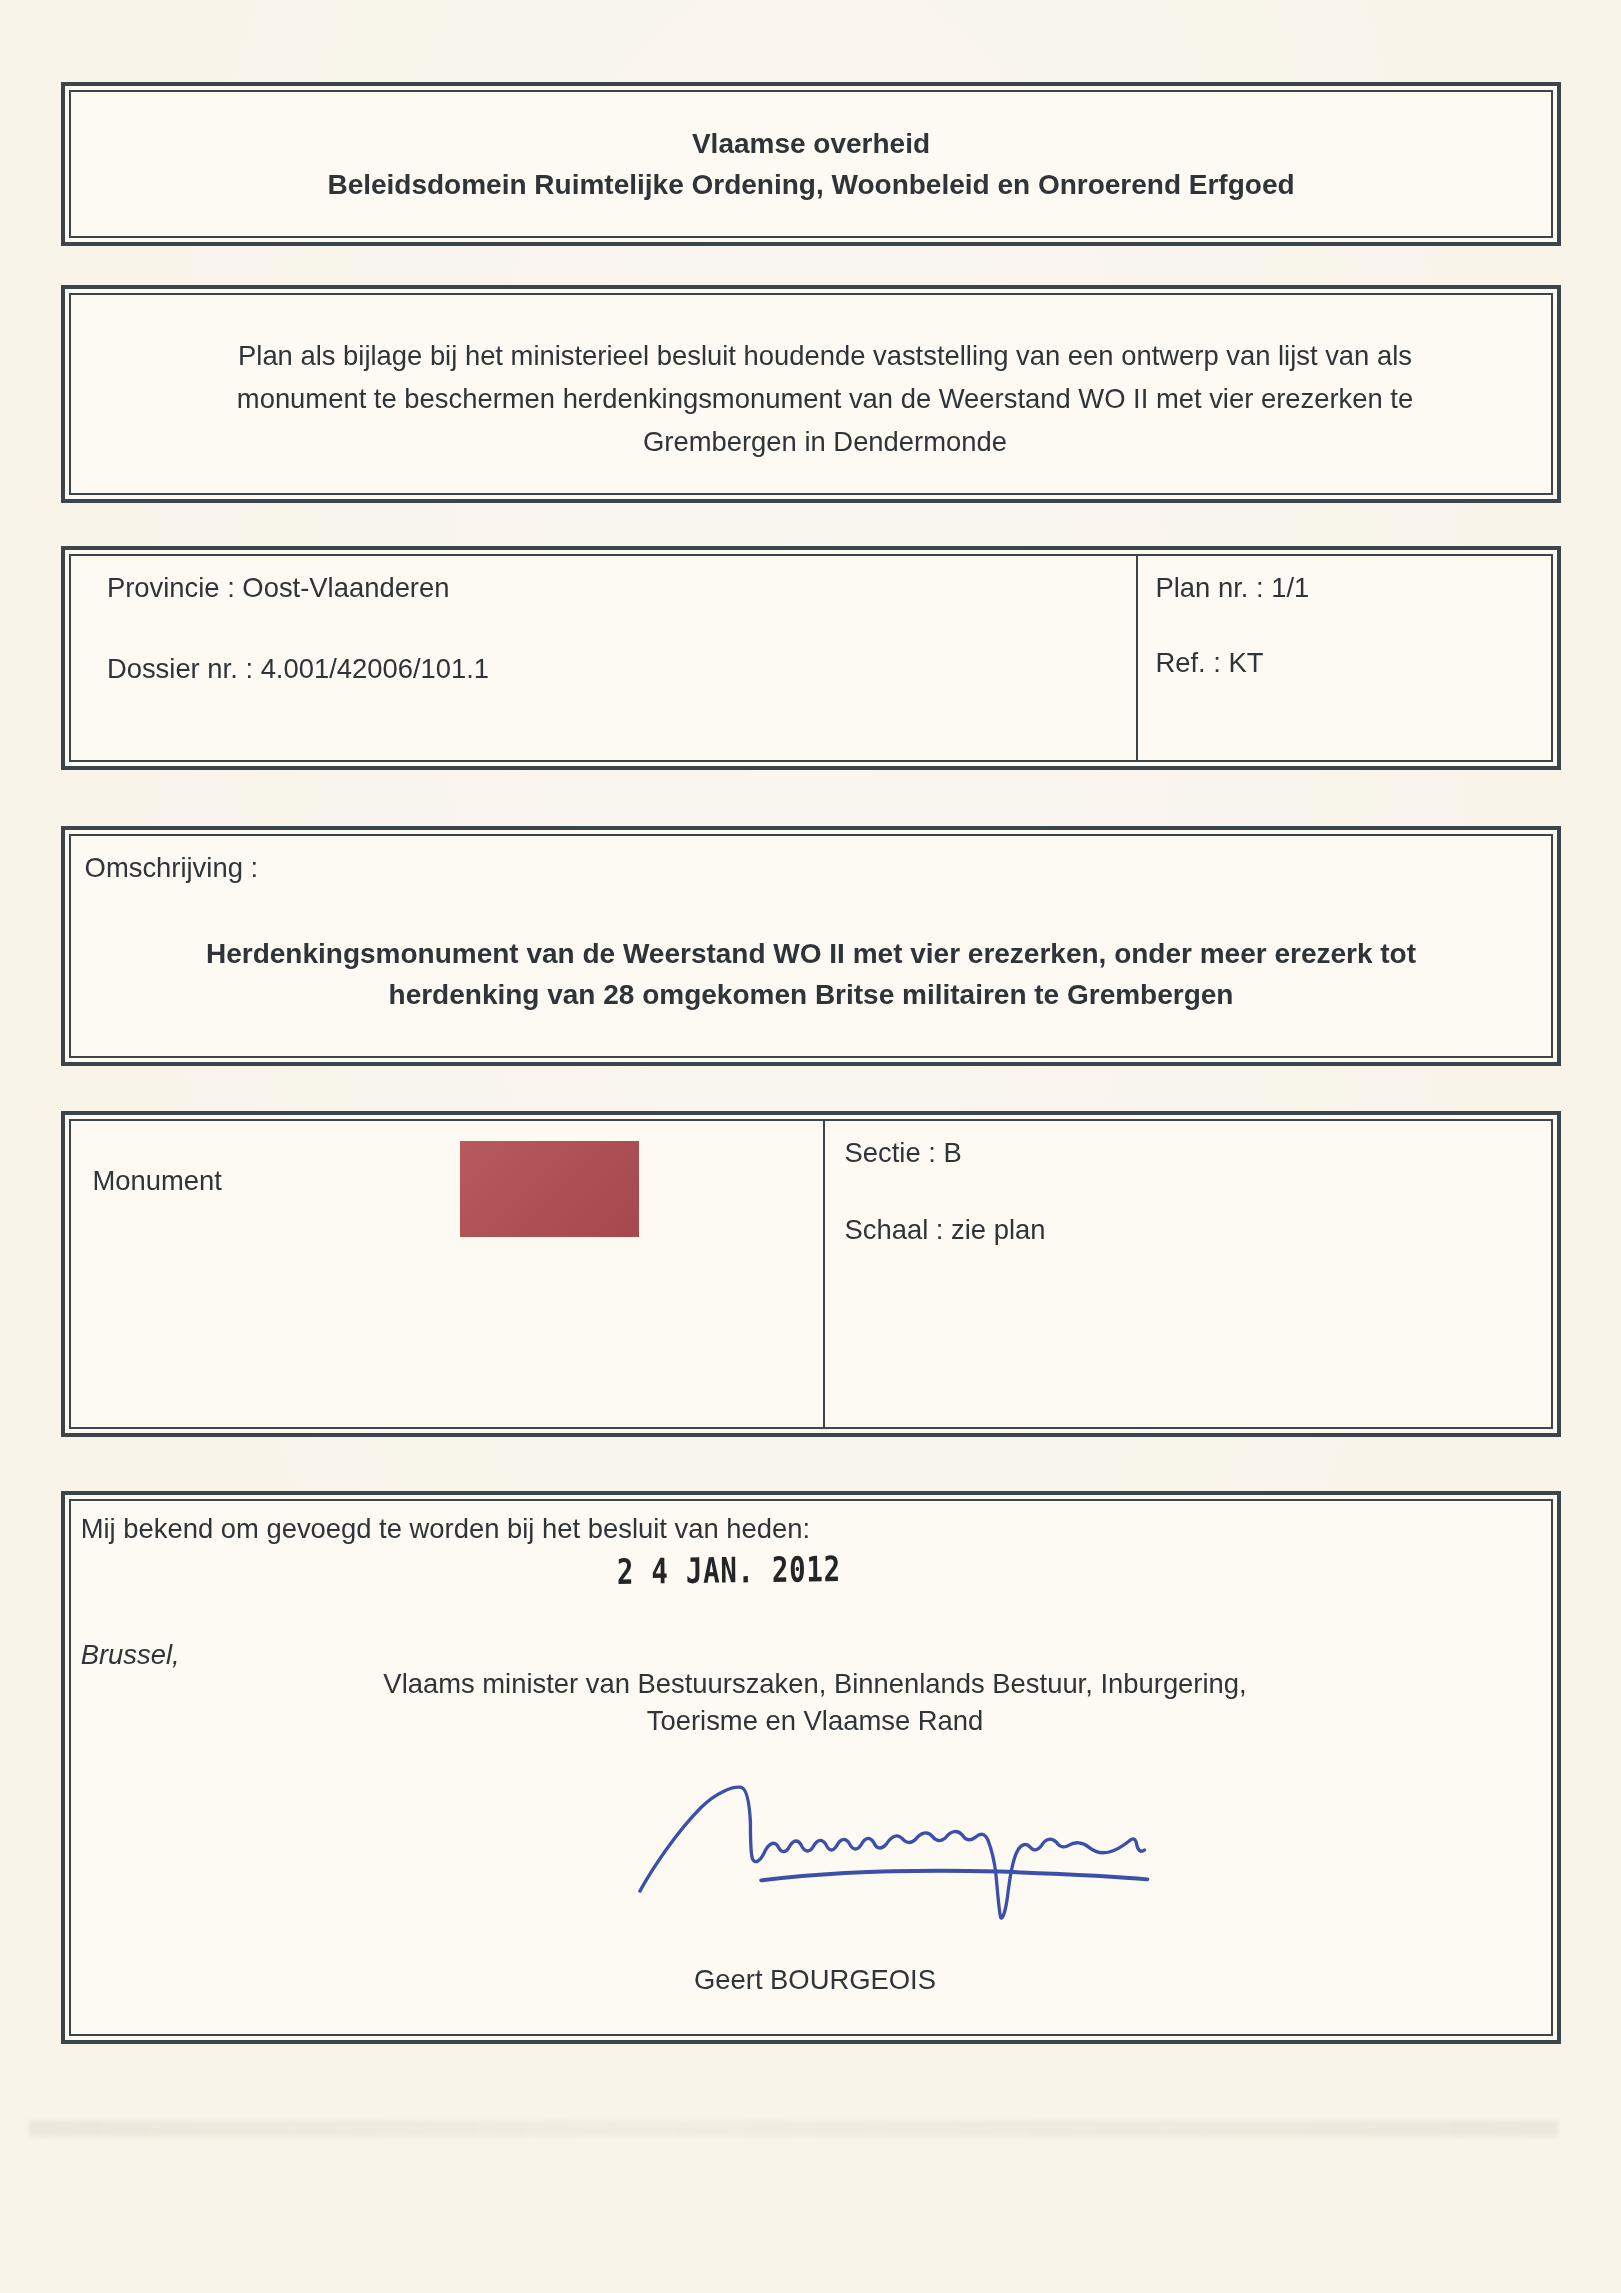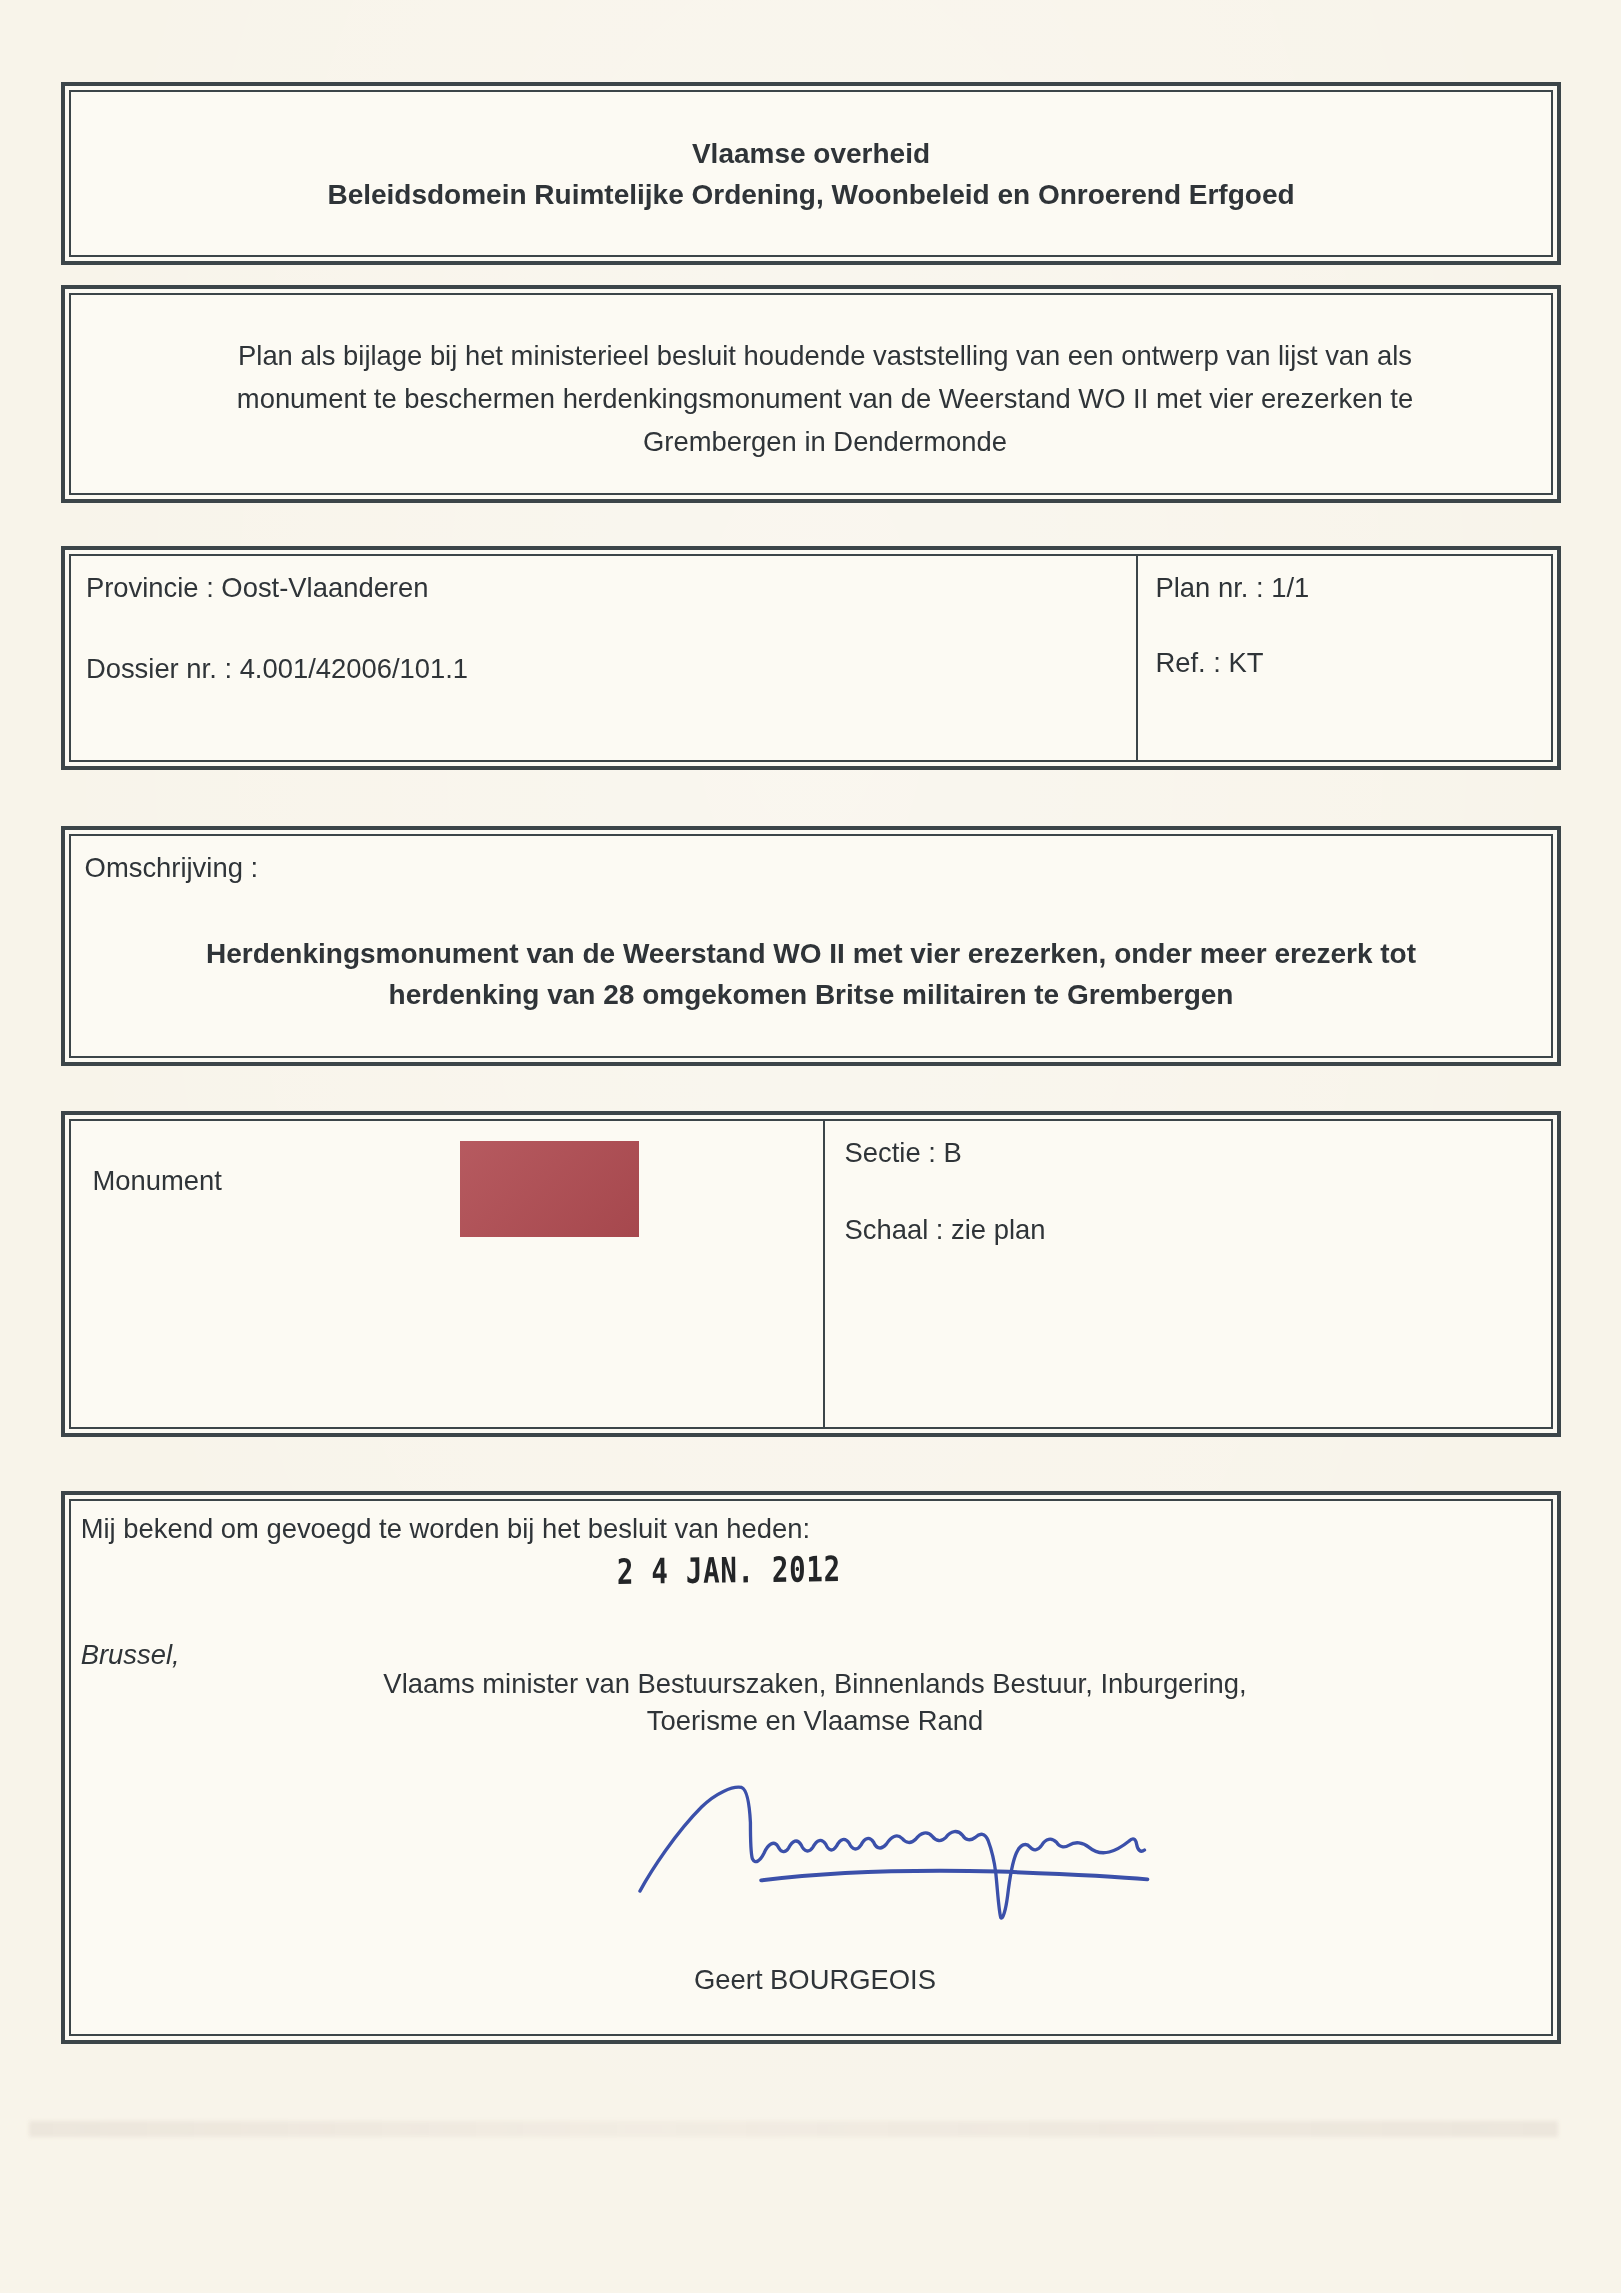--- a/index.html
+++ b/index.html
@@ -42,21 +42,21 @@
   }
   .hdr-line{font-weight:bold;font-size:28px;line-height:41px;}
   .stmt-line{font-size:27.4px;line-height:43px;padding-left:28px;}
   .body-text{font-size:27.4px;line-height:29px;}
   .sup{font-size:0.62em;vertical-align:super;line-height:0;}
   .col-left{padding:0;}
   .col-right{border-left:2.9px solid var(--border);}
   .grid-2{display:grid;height:100%;}
   .details-grid{grid-template-columns:1065px 1fr;}
   .legend-grid{grid-template-columns:752px 1fr;}
-  .d-line{margin-left:15px;white-space:nowrap;}
+  .d-line{margin-left:36px;white-space:nowrap;}
   .bold-desc{font-weight:bold;font-size:28px;line-height:41px;text-align:center;}
   .abs{position:absolute;}
   .swatch{
     position:absolute;left:389px;top:20.6px;width:179px;height:96px;
     background:linear-gradient(135deg, rgba(255,255,255,0.08), rgba(0,0,0,0.06)), var(--monument-swatch);
   }
   .stamp{
     position:absolute;
     font-family:"DejaVu Sans Mono", monospace;
     font-weight:bold;font-size:35px;letter-spacing:1px;
@@ -71,21 +71,21 @@
     position:absolute;left:29px;top:2121px;width:1529px;height:15.7px;
     background:linear-gradient(90deg, rgba(140,110,100,0.10), rgba(140,110,100,0.05) 40%, rgba(140,110,100,0.10));
     filter:blur(2px);
   }
 </style>
 </head>
 <body>
 
 <div class="page">
 
-  <section class="box" style="top:82px;height:183px;">
+  <section class="box" style="top:82px;height:164px;">
     <div class="box-inner center-col">
       <div class="hdr-line">Vlaamse overheid</div>
       <div class="hdr-line">Beleidsdomein Ruimtelijke Ordening, Woonbeleid en Onroerend Erfgoed</div>
     </div>
   </section>
 
   <section class="box" style="top:285px;height:218px;">
     <div class="box-inner center-col" style="padding-top:9.8px;">
       <div class="stmt-line">Plan als bijlage bij het ministerieel besluit houdende vaststelling van een ontwerp van lijst van als</div>
       <div class="stmt-line">monument te beschermen herdenkingsmonument van de Weerstand WO II met vier erezerken te</div>

